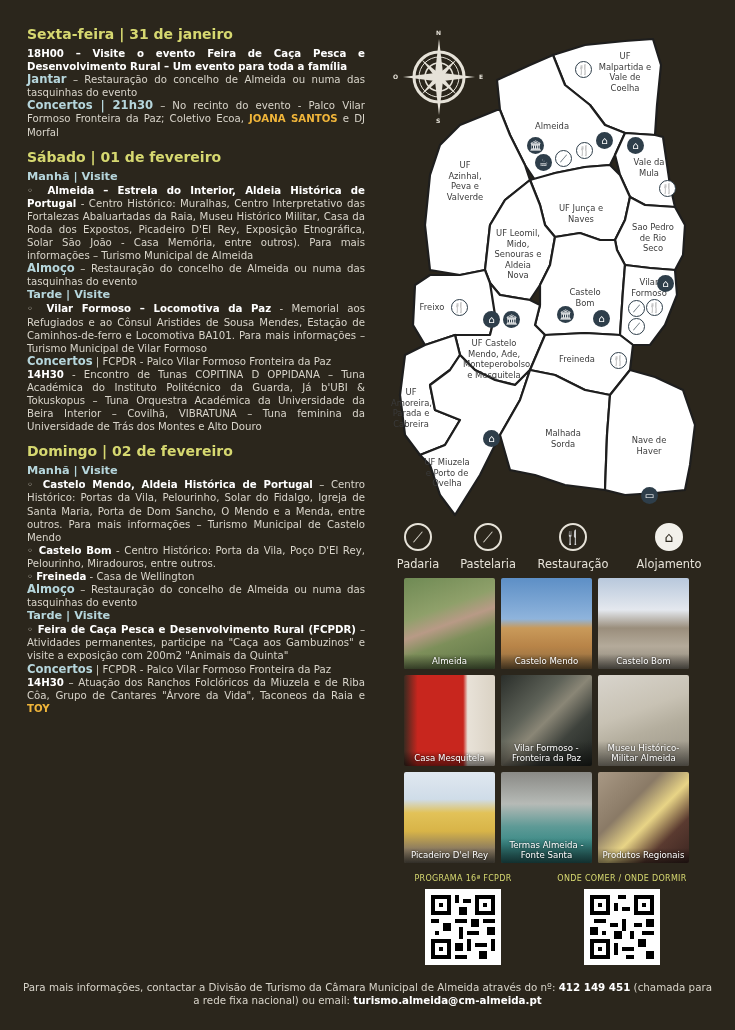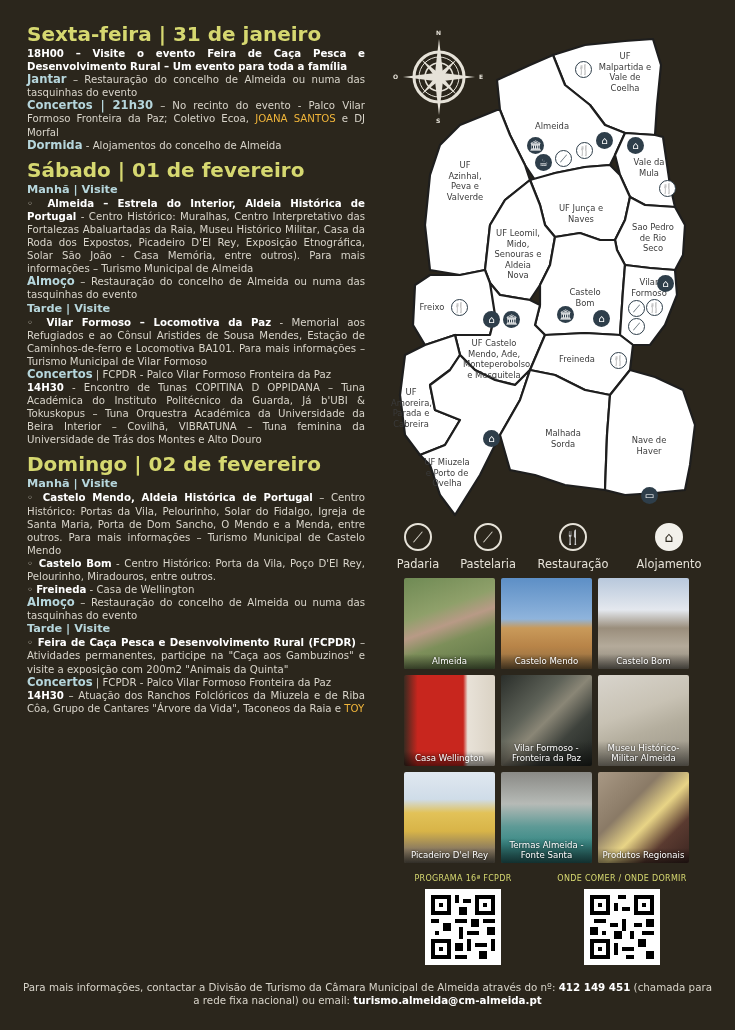--- a/index.html
+++ b/index.html
@@ -9,31 +9,31 @@
     font-family: "DejaVu Sans", sans-serif;
     color: #e6e2d8;
     position: relative;
     overflow: hidden;
   }
   .left-col {
     position: absolute; left: 27px; top: 24px; width: 338px;
     font-size: 10.2px; line-height: 13.1px; text-align: justify;
   }
   .day-heading {
-    font-size: 20px; line-height: 20px; font-weight: bold;
+    font-size: 14px; line-height: 20px; font-weight: bold;
     color: #d6d870; margin-bottom: 3px;
   }
   .day-block { margin-bottom: 4px; }
   .sub-heading {
     font-size: 11.3px; line-height: 14px; font-weight: bold; color: #b6d6dc;
   }
   .para { color: #d8d4ca; }
   .lead { font-size: 11.6px; font-weight: bold; color: #b6d6dc; }
   .strong { font-weight: bold; color: #ffffff; }
-  .highlight { font-weight: normal; color: #f0b53a; }
+  .highlight { font-weight: bold; color: #f0b53a; }
   .bullet { color: #d8d4ca; }
 
   .footer {
     position: absolute; left: 20px; top: 981px; width: 695px;
     text-align: center; font-size: 10.3px; line-height: 13px; color: #d8d4ca;
   }
   .footer b { color: #ffffff; }
 
   
   .map-area { position: absolute; left: 385px; top: 25px; width: 330px; height: 500px; }
@@ -95,23 +95,20 @@
   <div class="day-block">
     <div class="day-heading">Sexta-feira | 31 de janeiro</div>
     <div class="para">
       <span class="strong">18H00</span><span class="strong"> – Visite o evento Feira de Caça Pesca e Desenvolvimento Rural – Um evento para toda a família</span>
     </div>
     <div class="para">
       <span class="lead">Jantar</span><span> – Restauração do concelho de Almeida ou numa das tasquinhas do evento</span>
     </div>
     <div class="para">
       <span class="lead">Concertos | 21h30</span><span> – No recinto do evento - Palco Vilar Formoso Fronteira da Paz;  Coletivo Ecoa, </span><span class="highlight">JOANA SANTOS</span><span> e DJ Morfal</span>
-    </div>
-    <div class="para">
-      <span class="lead">Dormida</span><span> - Alojamentos do concelho de Almeida</span>
     </div>
   </div>
 
   <div class="day-block" style="margin-top:8px">
     <div class="day-heading">Sábado | 01 de fevereiro</div>
     <div class="sub-heading">Manhã | Visite</div>
     <div class="para">
       <span class="bullet">◦ </span><span class="strong">Almeida – Estrela do Interior, Aldeia Histórica de Portugal</span><span> - Centro Histórico: Muralhas, Centro Interpretativo das Fortalezas Abaluartadas da Raia, Museu Histórico Militar, Casa da Roda dos Expostos, Picadeiro D'El Rey, Exposição Etnográfica, Solar São João - Casa Memória, entre outros). Para mais informações – Turismo Municipal de Almeida</span>
     </div>
     <div class="para">
@@ -277,21 +274,21 @@
   <div class="photo" style="background: linear-gradient(160deg,#6f8a54 0%,#8fa06a 35%,#b89a86 50%,#7d8f5a 65%,#5d7446 100%);">
     <div class="photo-caption">Almeida</div>
   </div>
   <div class="photo" style="background: linear-gradient(180deg,#5d8fc6 0%,#8fb4dc 45%,#c99a5a 55%,#b88448 75%,#8a6a40 100%);">
     <div class="photo-caption">Castelo Mendo</div>
   </div>
   <div class="photo" style="background: linear-gradient(180deg,#b8c8dc 0%,#e4e8ee 35%,#9a8e7c 55%,#b4aa9a 75%,#8a8478 100%);">
     <div class="photo-caption">Castelo Bom</div>
   </div>
   <div class="photo" style="background: linear-gradient(90deg,#3a2a20 0%,#c8261e 15%,#c8261e 65%,#e8e2d8 70%,#dad2c4 100%);">
-    <div class="photo-caption">Casa Wellington</div>
+    <div class="photo-caption">Casa Mesquitela</div>
   </div>
   <div class="photo" style="background: linear-gradient(135deg,#2a2e2a 0%,#5e6258 35%,#8a8676 50%,#3e423c 70%,#202420 100%);">
     <div class="photo-caption">Vilar Formoso - Fronteira da Paz</div>
   </div>
   <div class="photo" style="background: linear-gradient(160deg,#d8d4cc 0%,#c8c2b4 40%,#b4ae9e 60%,#9a9486 100%);">
     <div class="photo-caption">Museu Histórico-Militar Almeida</div>
   </div>
   <div class="photo" style="background: linear-gradient(180deg,#e0e8f0 0%,#cfdce8 30%,#e2c258 45%,#d8b448 65%,#8a7a60 85%,#6e6658 100%);">
     <div class="photo-caption">Picadeiro D'el Rey</div>
   </div>

